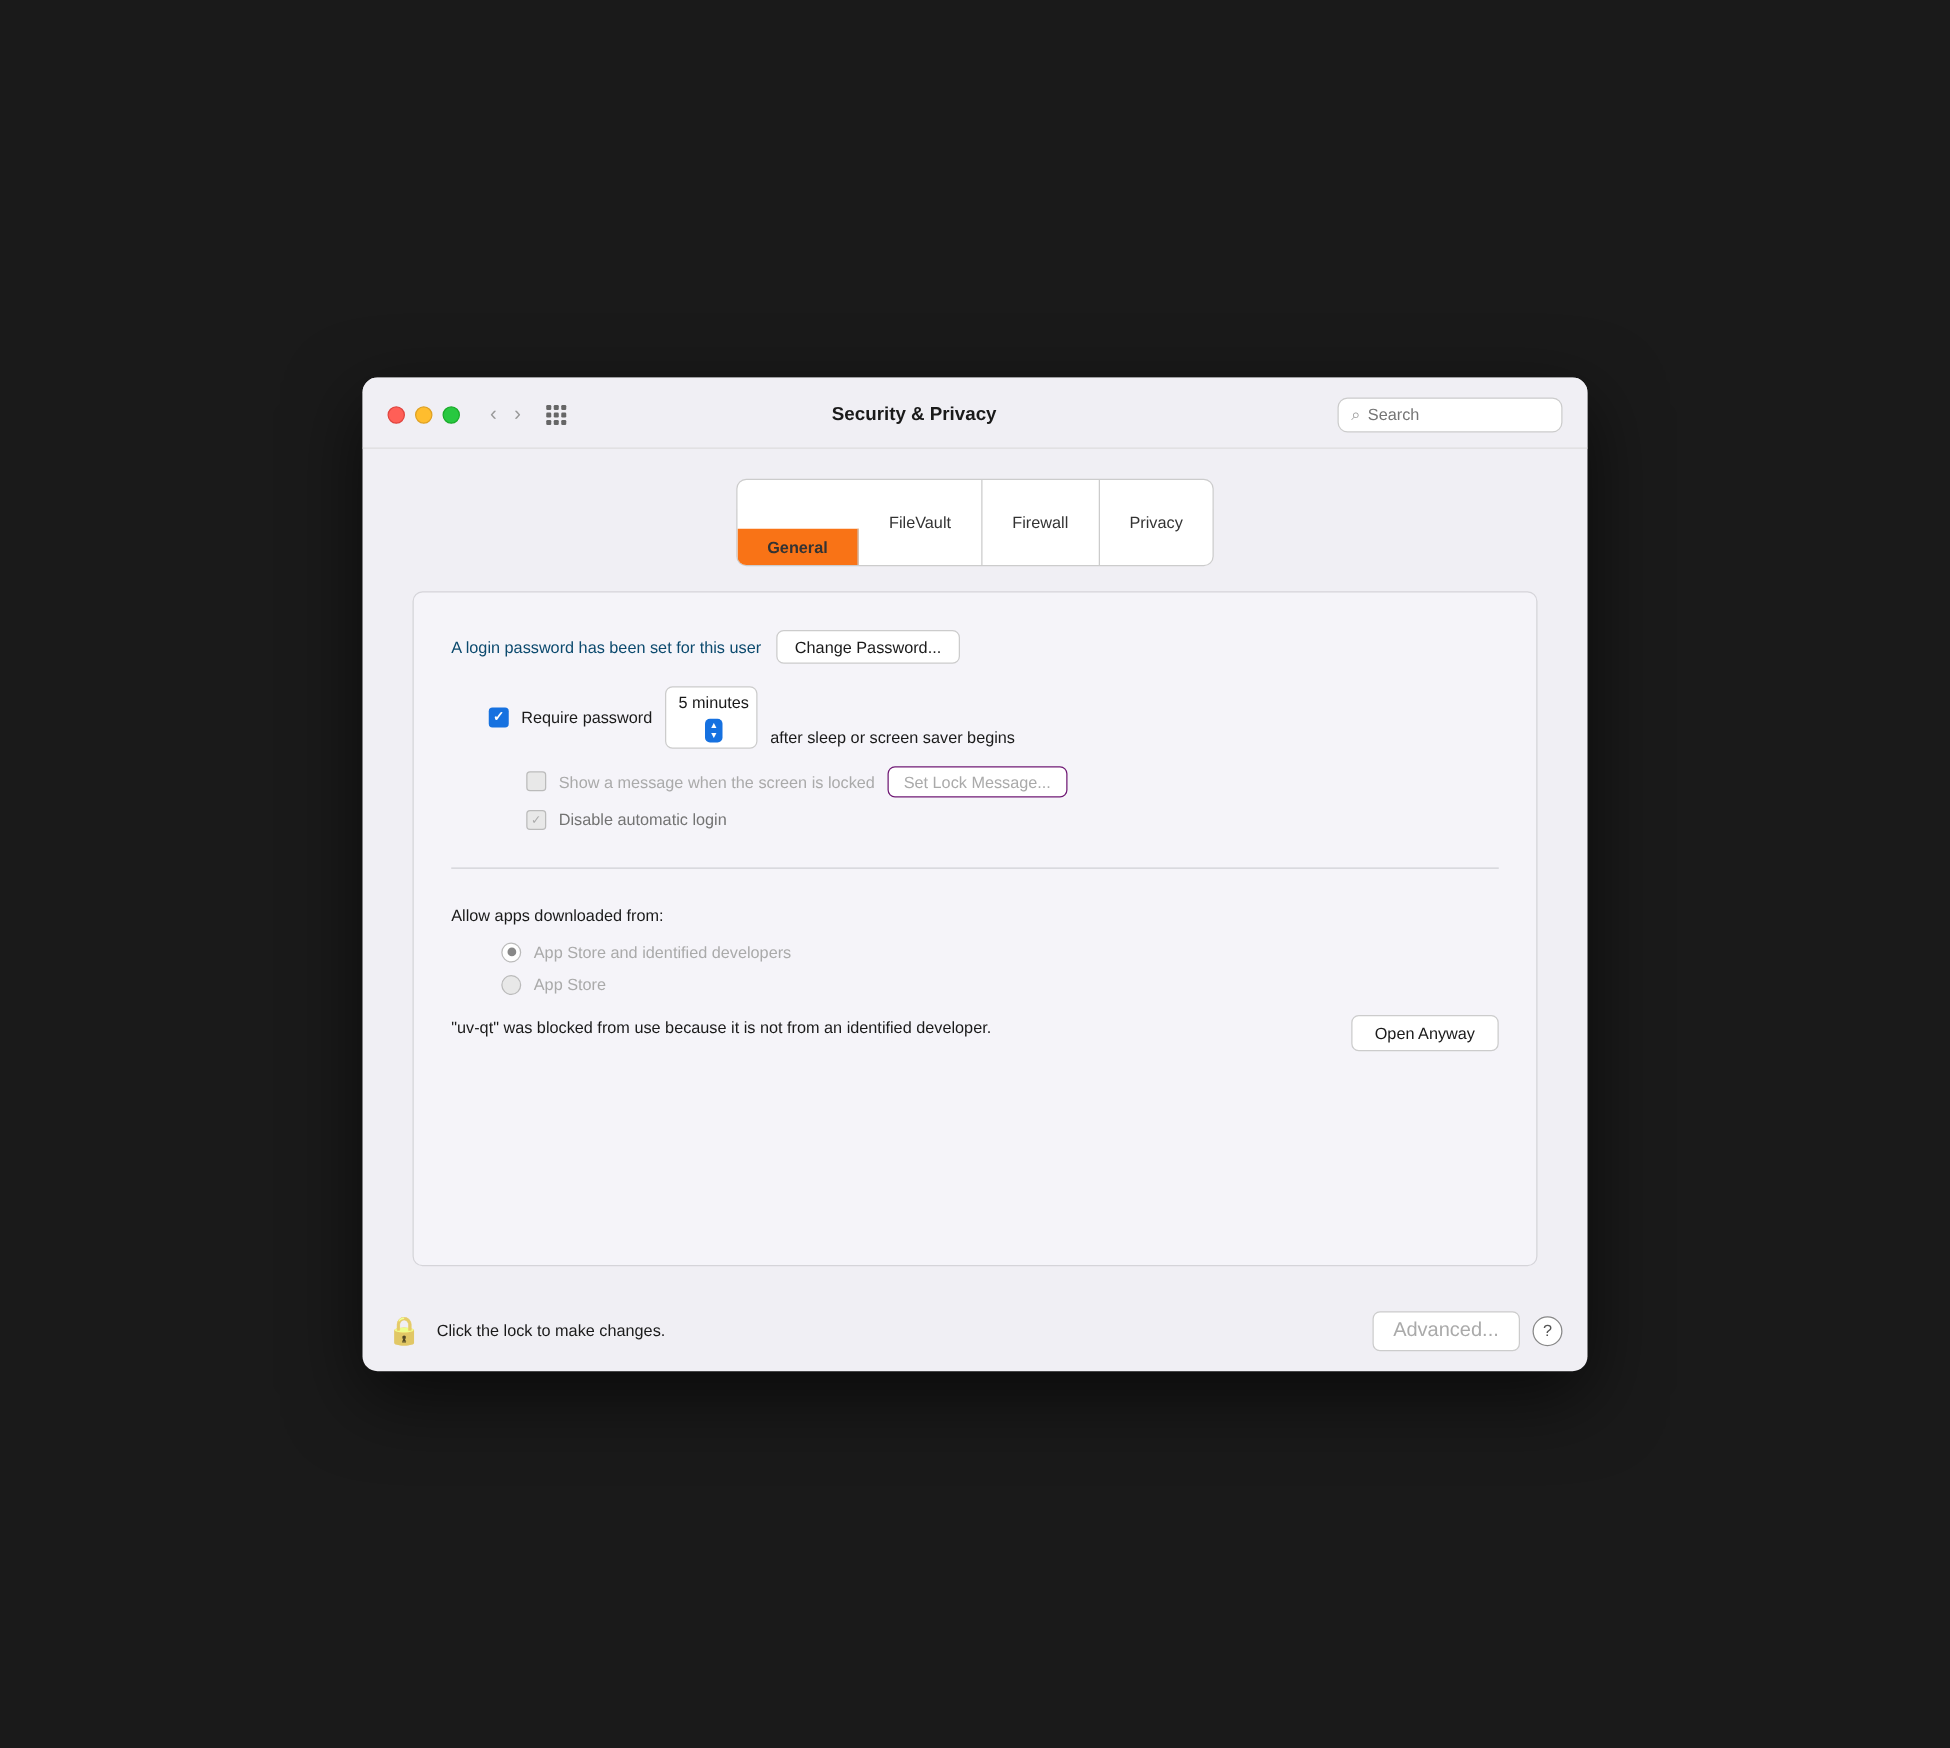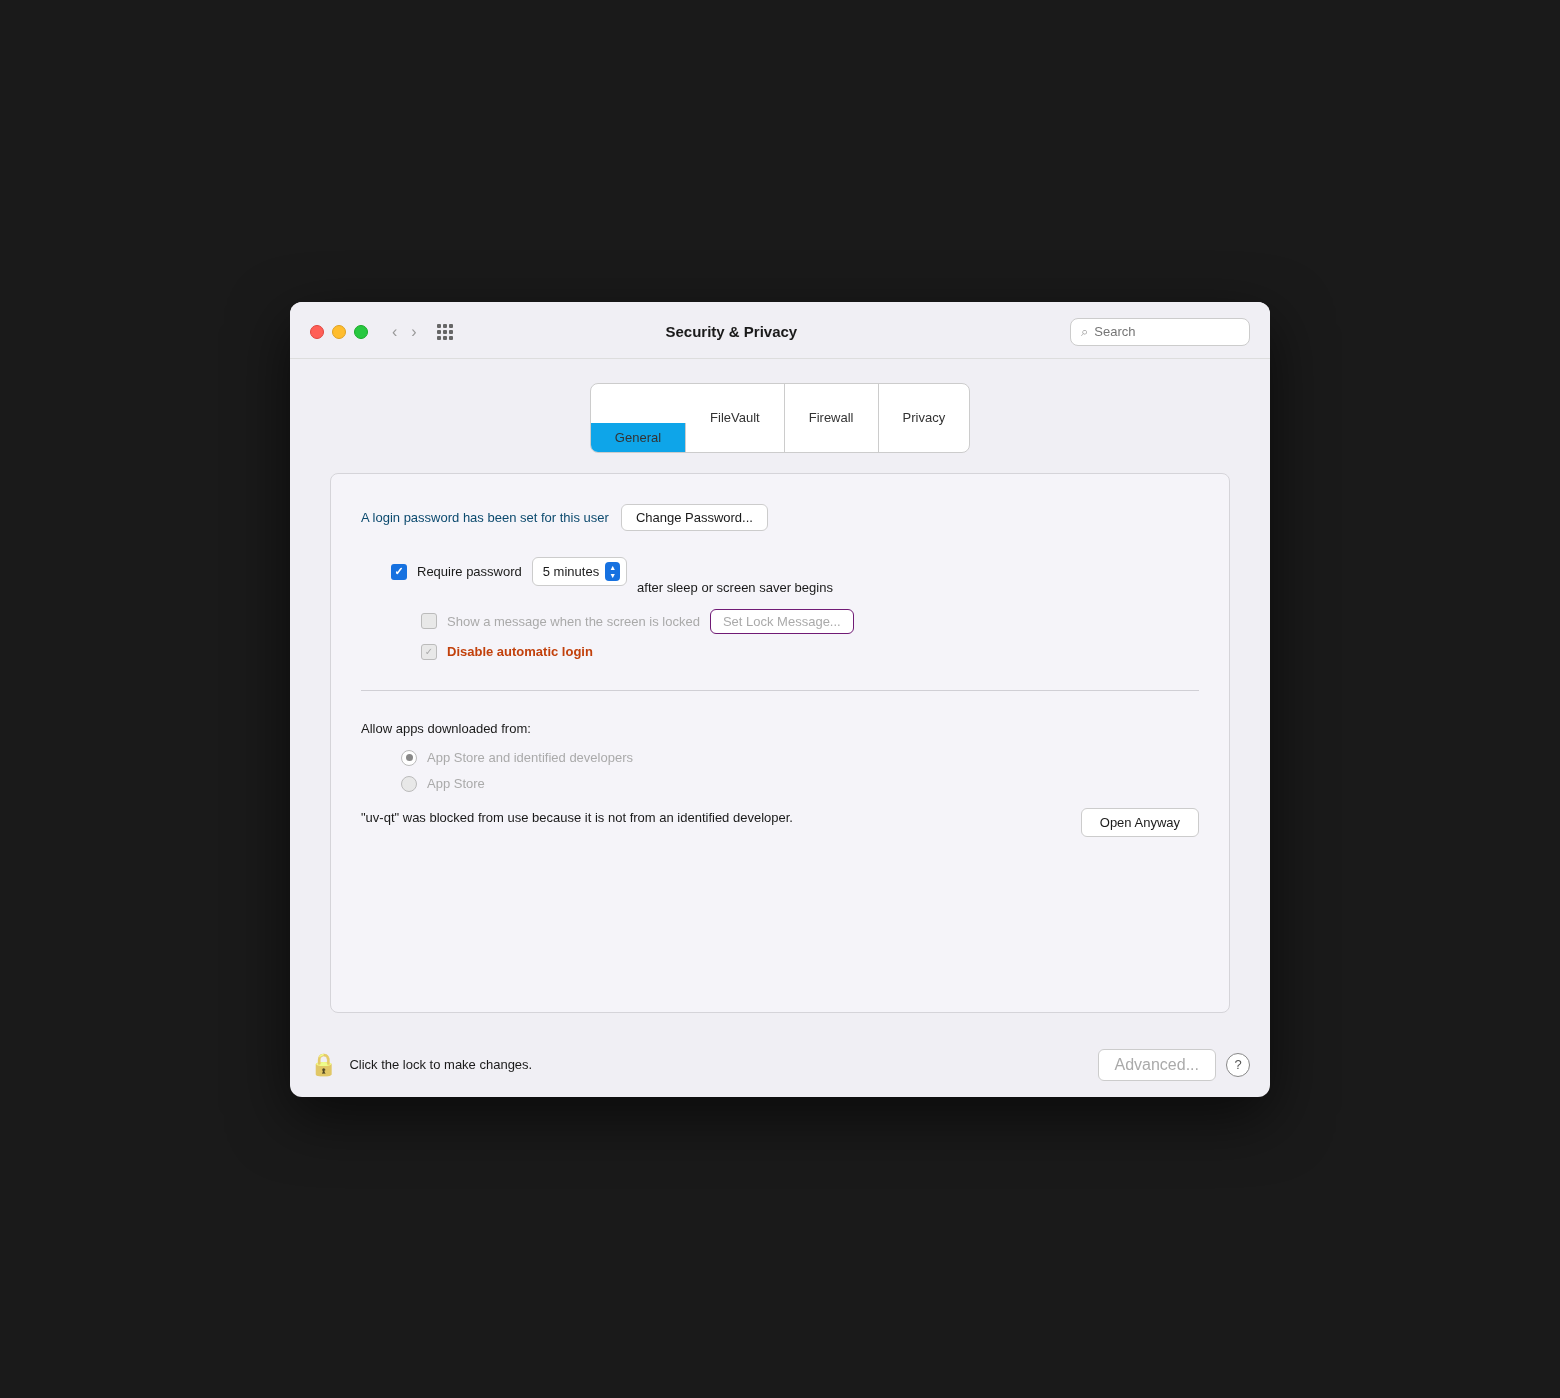--- a/index.html
+++ b/index.html
@@ -138,21 +138,21 @@
       font-size: 13px;
       cursor: pointer;
       color: #333;
       background: transparent;
       border: none;
       border-right: 1px solid #ccc;
       font-family: inherit;
     }
 
     .tab:last-child { border-right: none; }
-    .tab.active { background: #0ea5e9; font-weight: 400; margin-top: 39px; }
+    .tab.active { background: #f97316; font-weight: 700; margin-top: 39px; }
 
     
     .panel {
       background: #f5f4f9;
       border: 1px solid #d5d4d9;
       border-radius: 8px;
       padding: 30px 30px 30px 30px;
       min-height: 540px;
     }
 
@@ -231,20 +231,21 @@
 
     .dropdown {
       display: flex;
       align-items: center;
       background: white;
       border: 1px solid #ccc;
       border-radius: 6px;
       padding: 4px 6px 4px 10px;
       gap: 6px;
       cursor: pointer;
+      flex-direction: column;
     }
 
     .dropdown-text {
       font-size: 13px;
       color: #1a1a1a;
     }
 
     .dropdown-arrows {
       display: flex;
       flex-direction: column;
@@ -295,22 +296,21 @@
     .disable-row {
       display: flex;
       align-items: center;
       gap: 10px;
       margin-left: 60px;
       margin-bottom: 10px;
     }
 
     .disable-label {
       font-size: 13px;
-      color: #c2410c;
-      font-weight: bold;
+      color: #737373;
     }
 
     
     .divider {
       border: none;
       border-top: 1px solid #d0cfd5;
       margin: 30px 0;
     }
 
     

